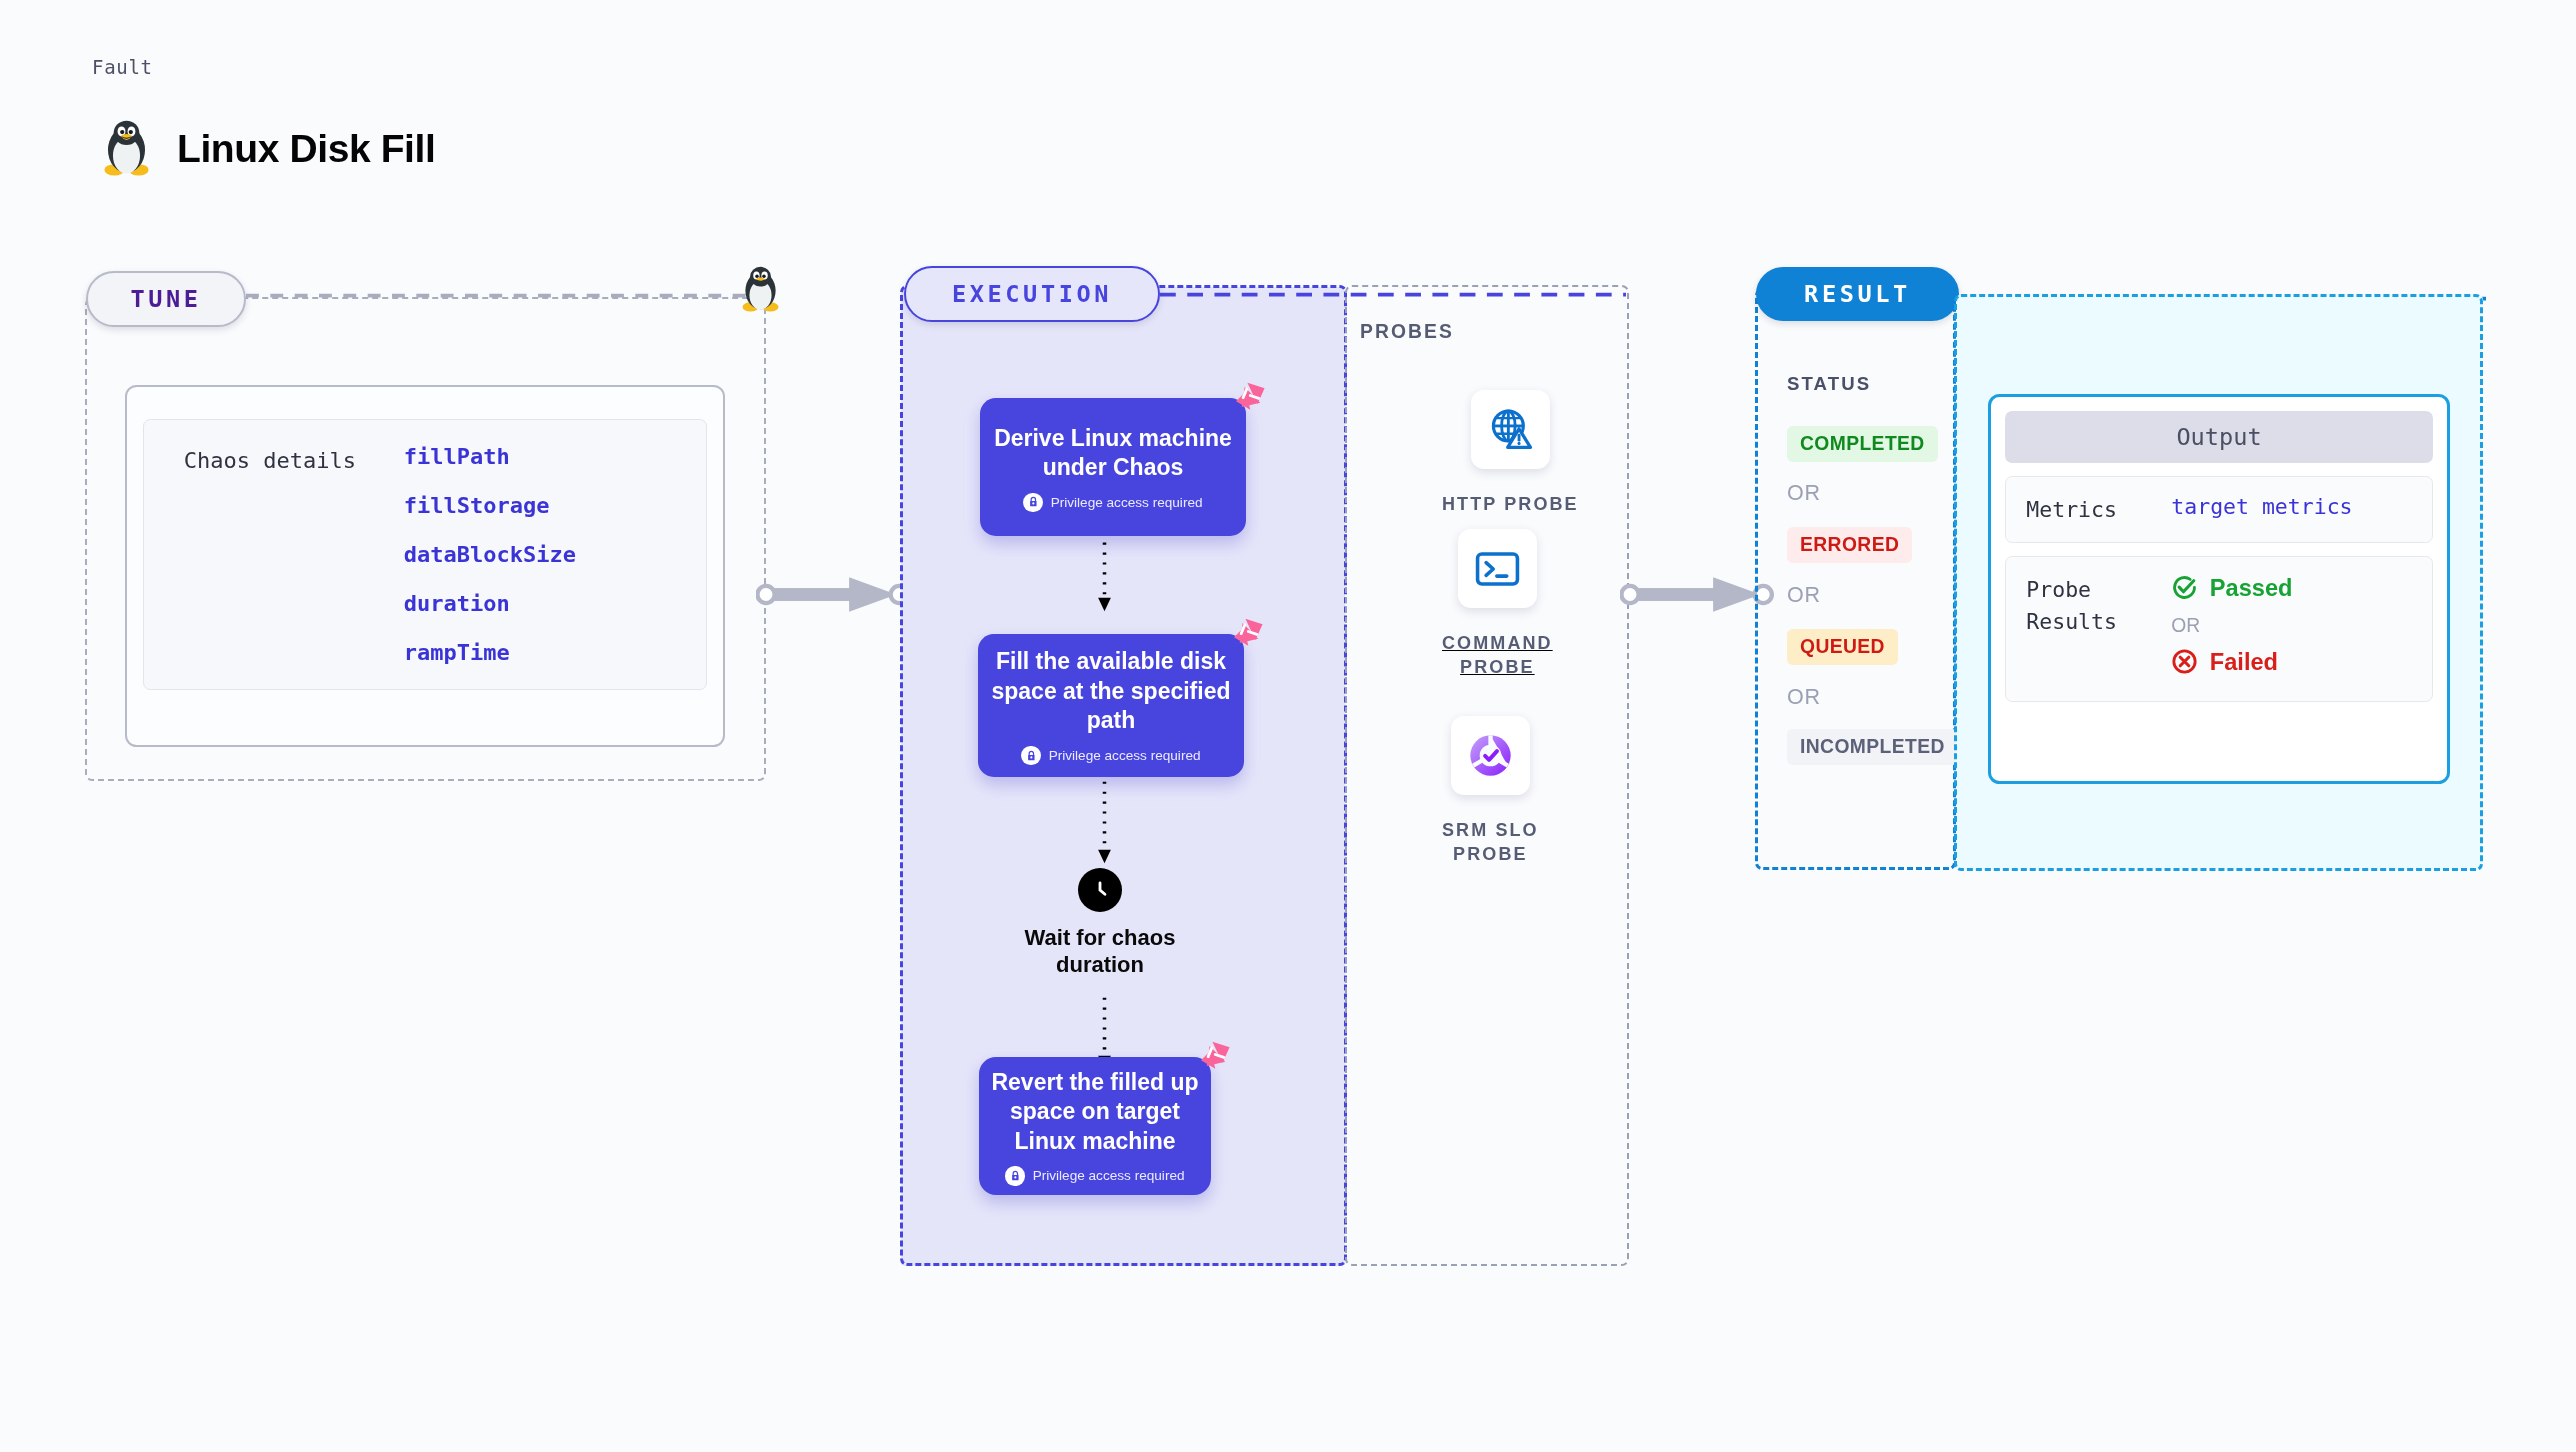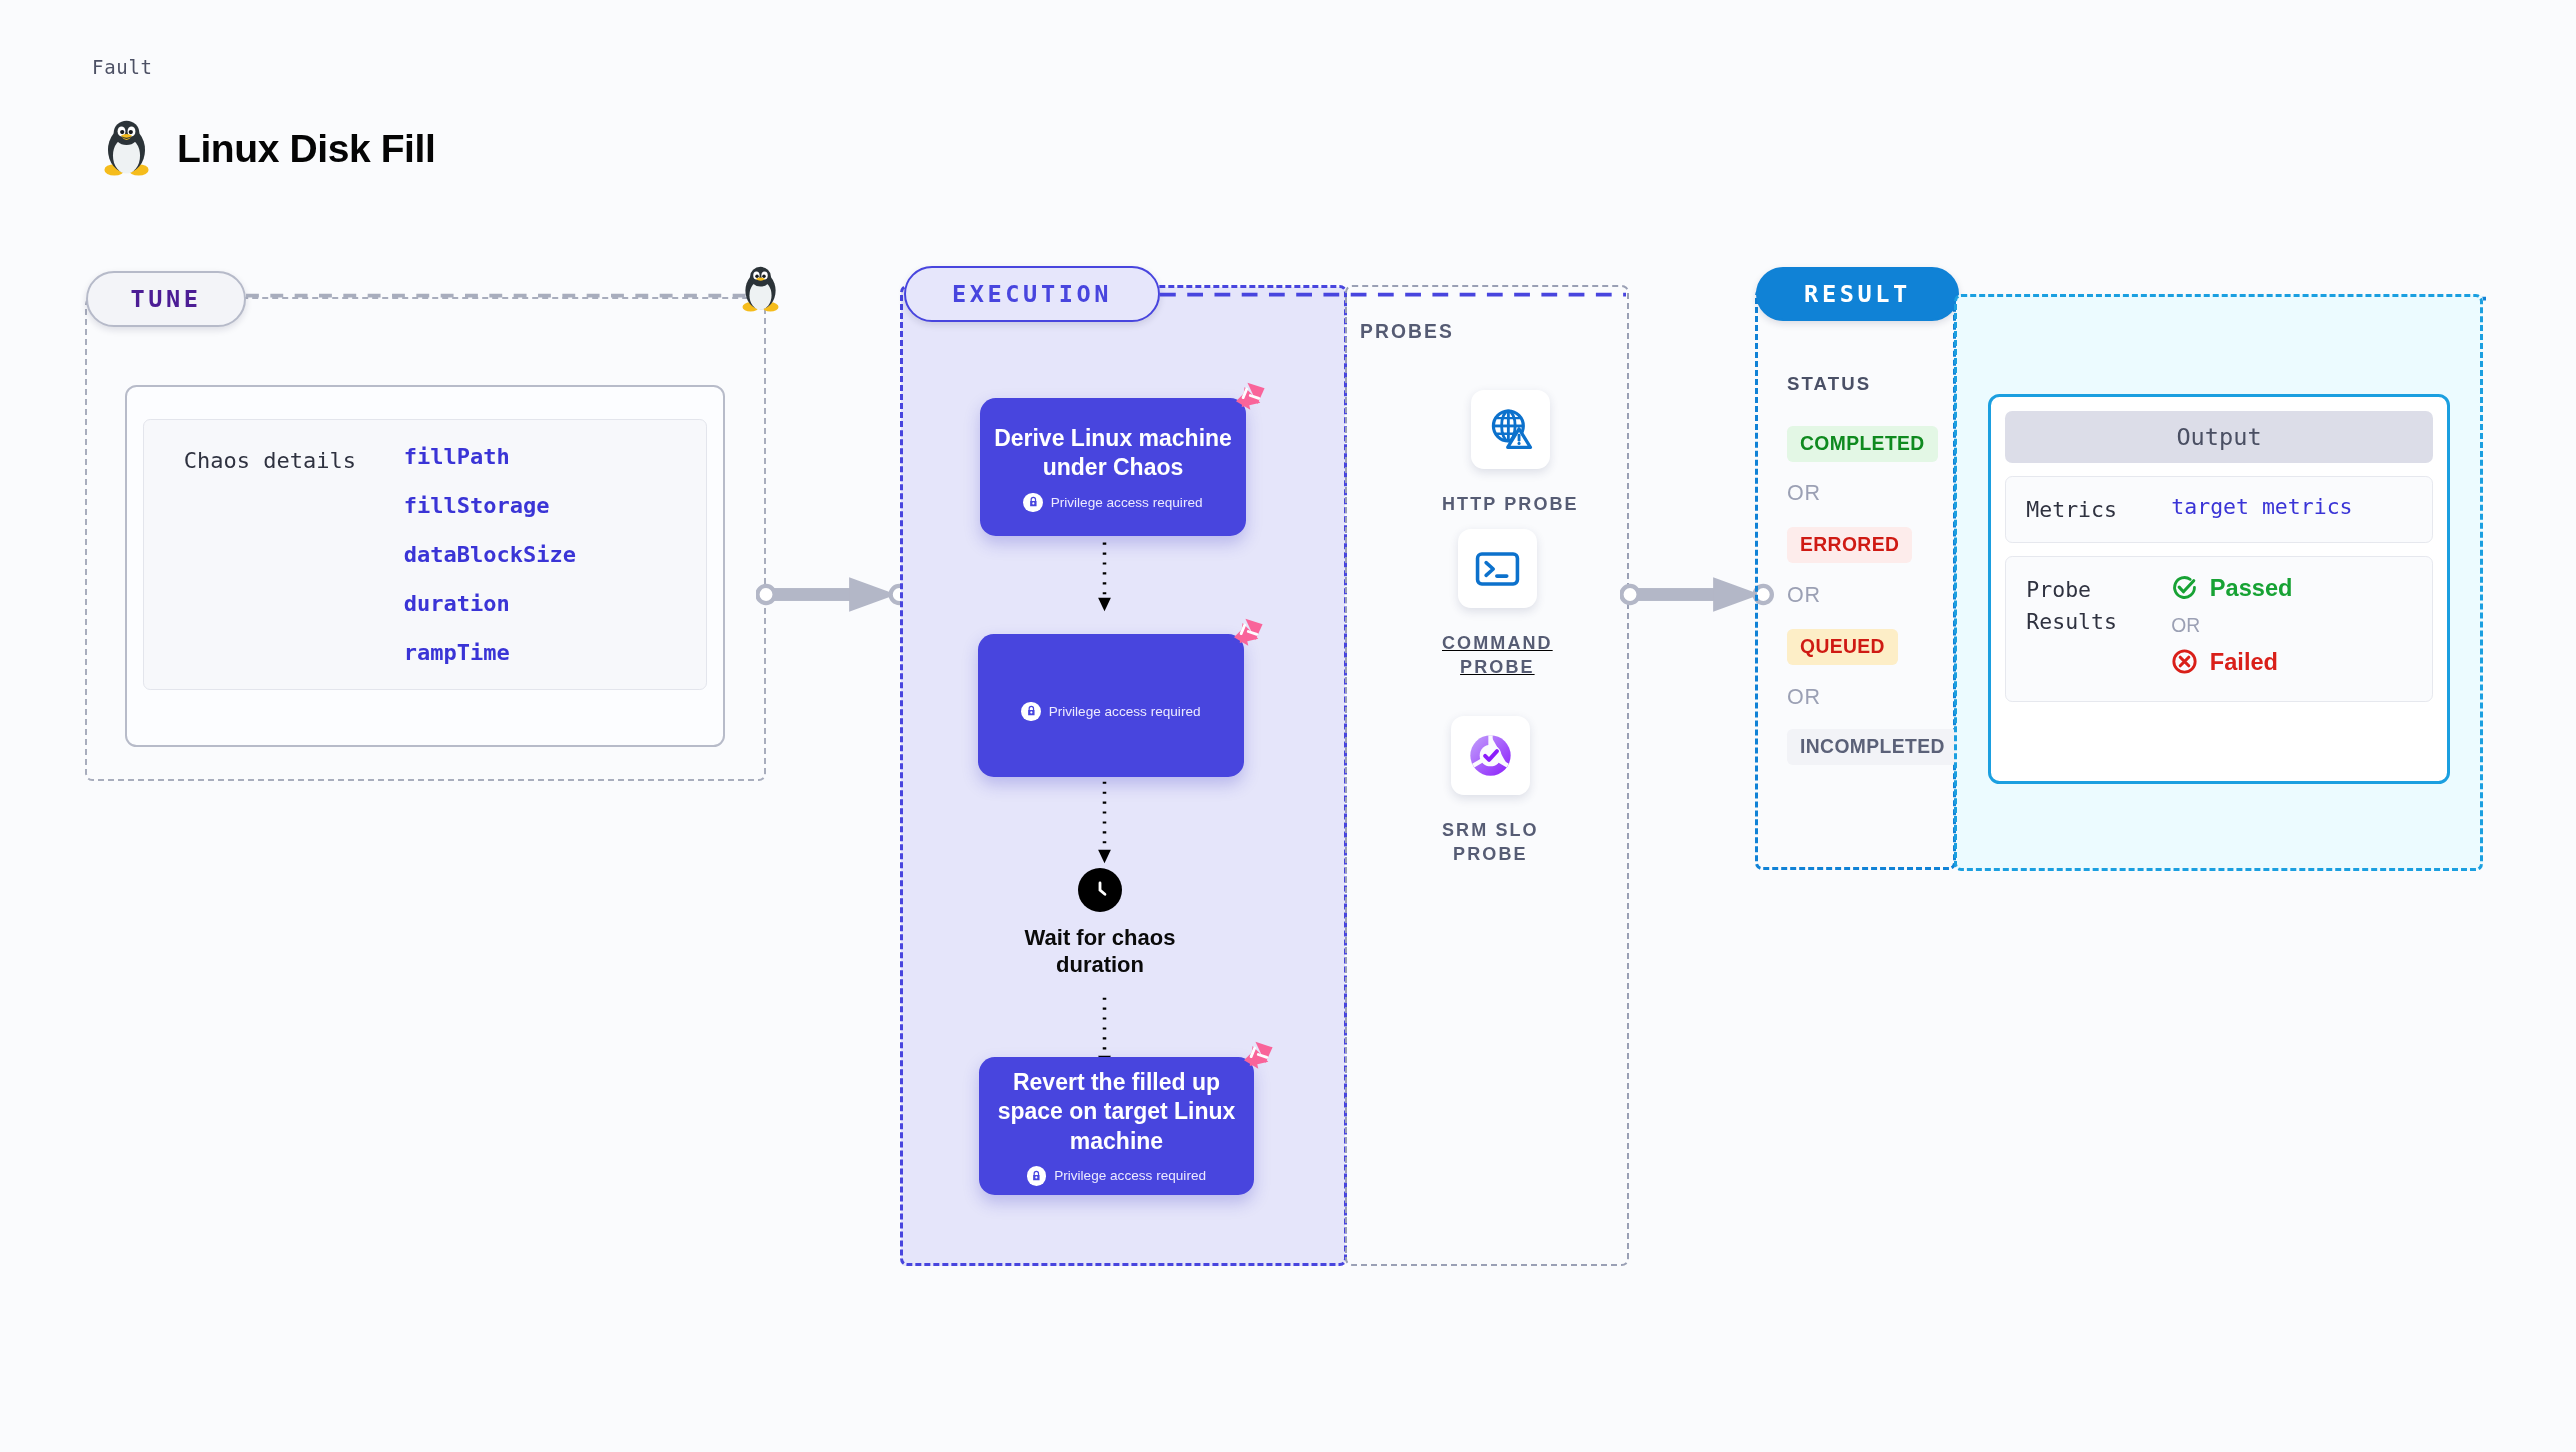--- a/index.html
+++ b/index.html
@@ -251,20 +251,21 @@
       </svg>
     </span>
   </div>
 
   <svg class="vconn" style="left:1096px; top:542px;" width="17" height="72" viewBox="0 0 24 100">
     <line x1="12" y1="0" x2="12" y2="80" stroke="#000" stroke-width="5" stroke-dasharray="3 11"></line>
     <polygon points="3,78 21,78 12,97" fill="#000"></polygon>
   </svg>
 
   <div class="step" style="left:978px; top:634px; width:266px; height:143px;">
+    <div class="step-title">Fill the available disk space at the specified path</div>
     <div class="step-priv">
       <span class="lock-badge">
         <svg width="10.7" height="11.5" viewBox="0 0 15 16">
             <path d="M3.6 7V5a3.9 3.9 0 017.8 0v2h.6v7.2H3V7z" fill="#4845de"></path>
             <circle cx="7.5" cy="10.3" r="1.5" fill="#fff"></circle>
             <path d="M5.3 7V5a2.2 2.2 0 014.4 0v2z" fill="#fff"></path>
           </svg>
       </span>
       <span>Privilege access required</span>
     </div>
@@ -291,21 +292,21 @@
       </svg>
     </div>
     <div class="wait-text">Wait for chaos duration</div>
   </div>
 
   <svg class="vconn" style="left:1096px; top:997px;" width="17" height="75" viewBox="0 0 24 104">
     <line x1="12" y1="0" x2="12" y2="84" stroke="#000" stroke-width="5" stroke-dasharray="3 11"></line>
     <polygon points="3,82 21,82 12,101" fill="#000"></polygon>
   </svg>
 
-  <div class="step" style="left:979px; top:1057px; width:275px; height:138px;">
+  <div class="step" style="left:979px; top:1057px; width:232px; height:138px;border-radius:17px;">
     <div class="step-title">Revert the filled up space on target Linux machine</div>
     <div class="step-priv">
       <span class="lock-badge">
         <svg width="10.7" height="11.5" viewBox="0 0 15 16">
             <path d="M3.6 7V5a3.9 3.9 0 017.8 0v2h.6v7.2H3V7z" fill="#4845de"></path>
             <circle cx="7.5" cy="10.3" r="1.5" fill="#fff"></circle>
             <path d="M5.3 7V5a2.2 2.2 0 014.4 0v2z" fill="#fff"></path>
           </svg>
       </span>
       <span>Privilege access required</span>

